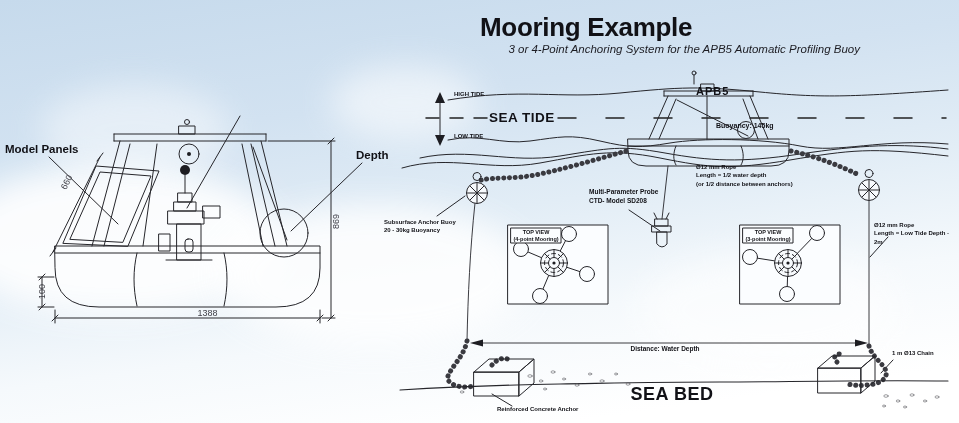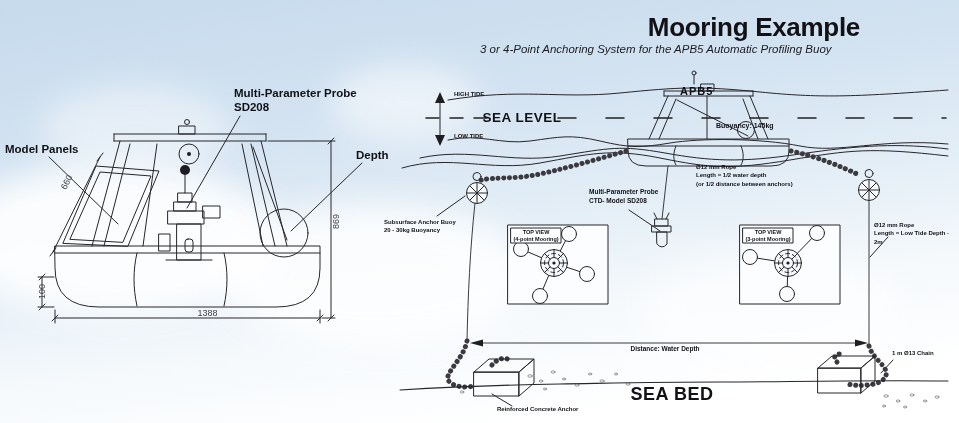--- a/index.html
+++ b/index.html
@@ -262,37 +262,35 @@
       <path d="M474,372 L489,359 H534 L519,372 Z"></path>
       <path d="M519,372 L534,359 V383 L519,396 Z"></path>
     </g>
     <g>
       <path d="M818,368 H861 V393 H818 Z"></path>
       <path d="M818,368 L832,356 H875 L861,368 Z"></path>
       <path d="M861,368 L875,356 V381 L861,393 Z"></path>
     </g>
   </svg>
 
-  <div class="lbl" style="left:480px;top:12px;width:380px;text-align:right;font-size:26px;letter-spacing:-.3px">Mooring Example</div>
-  <div class="lbl reg" style="left:480px;top:43px;width:380px;text-align:left;font-size:11.5px;font-style:italic;color:#1c1c22">3 or 4-Point Anchoring System for the APB5 Automatic Profiling Buoy</div>
+  <div class="lbl" style="left:480px;top:12px;width:380px;text-align:left;font-size:26px;letter-spacing:-.3px">Mooring Example</div>
+  <div class="lbl reg" style="left:480px;top:43px;width:380px;text-align:right;font-size:11.5px;font-style:italic;color:#1c1c22">3 or 4-Point Anchoring System for the APB5 Automatic Profiling Buoy</div>
 
   <div class="lbl" style="left:5px;top:143px;font-size:11.5px">Model Panels</div>
-  <div class="lbl ml" style="left:234px;top:87px;font-size:11.5px">Multi-Parameter Probe
-SD208</div>
   <div class="lbl" style="left:356px;top:149px;font-size:11.5px">Depth</div>
 
   <div class="lbl reg ctr" style="left:55px;top:308px;width:305px;font-size:9px">1388</div>
   <div class="lbl reg ctr" style="left:321px;top:216px;width:30px;font-size:9px;transform:rotate(-90deg)">869</div>
   <div class="lbl reg ctr" style="left:27px;top:286px;width:30px;font-size:9px;transform:rotate(-90deg)">100</div>
   <div class="lbl reg ctr" style="left:50px;top:177px;width:34px;font-size:9px;transform:rotate(-64deg)">660</div>
 
   <div class="lbl" style="left:454px;top:91px;font-size:6px">HIGH TIDE</div>
   <div class="lbl" style="left:454px;top:133px;font-size:6px">LOW TIDE</div>
-  <div class="lbl ctr" style="left:468px;top:110px;width:108px;font-size:13.5px;letter-spacing:.5px">SEA LEVEL</div>
-  <div class="lbl" style="left:680px;top:85px;font-size:11px;letter-spacing:1px">APB5</div>
+  <div class="lbl ctr" style="left:468px;top:110px;width:108px;font-size:13.5px;letter-spacing:.5px">SEA TIDE</div>
+  <div class="lbl" style="left:696px;top:85px;font-size:11px;letter-spacing:1px">APB5</div>
   <div class="lbl" style="left:716px;top:122px;font-size:7px">Buoyancy: 145kg</div>
   <div class="lbl ml" style="left:696px;top:163px;font-size:6px;line-height:1.4">Ø12 mm Rope
 Length = 1/2 water depth
 (or 1/2 distance between anchors)</div>
   <div class="lbl ml" style="left:384px;top:218px;font-size:6px;line-height:1.4">Subsurface Anchor Buoy
 20 - 30kg Buoyancy</div>
   <div class="lbl ml" style="left:589px;top:188px;font-size:6.5px;line-height:1.35">Multi-Parameter Probe
 CTD- Model SD208</div>
   <div class="lbl ml ctr" style="left:511px;top:229px;width:50px;font-size:5.5px;line-height:1.25">TOP VIEW
 (4-point Mooring)</div>

